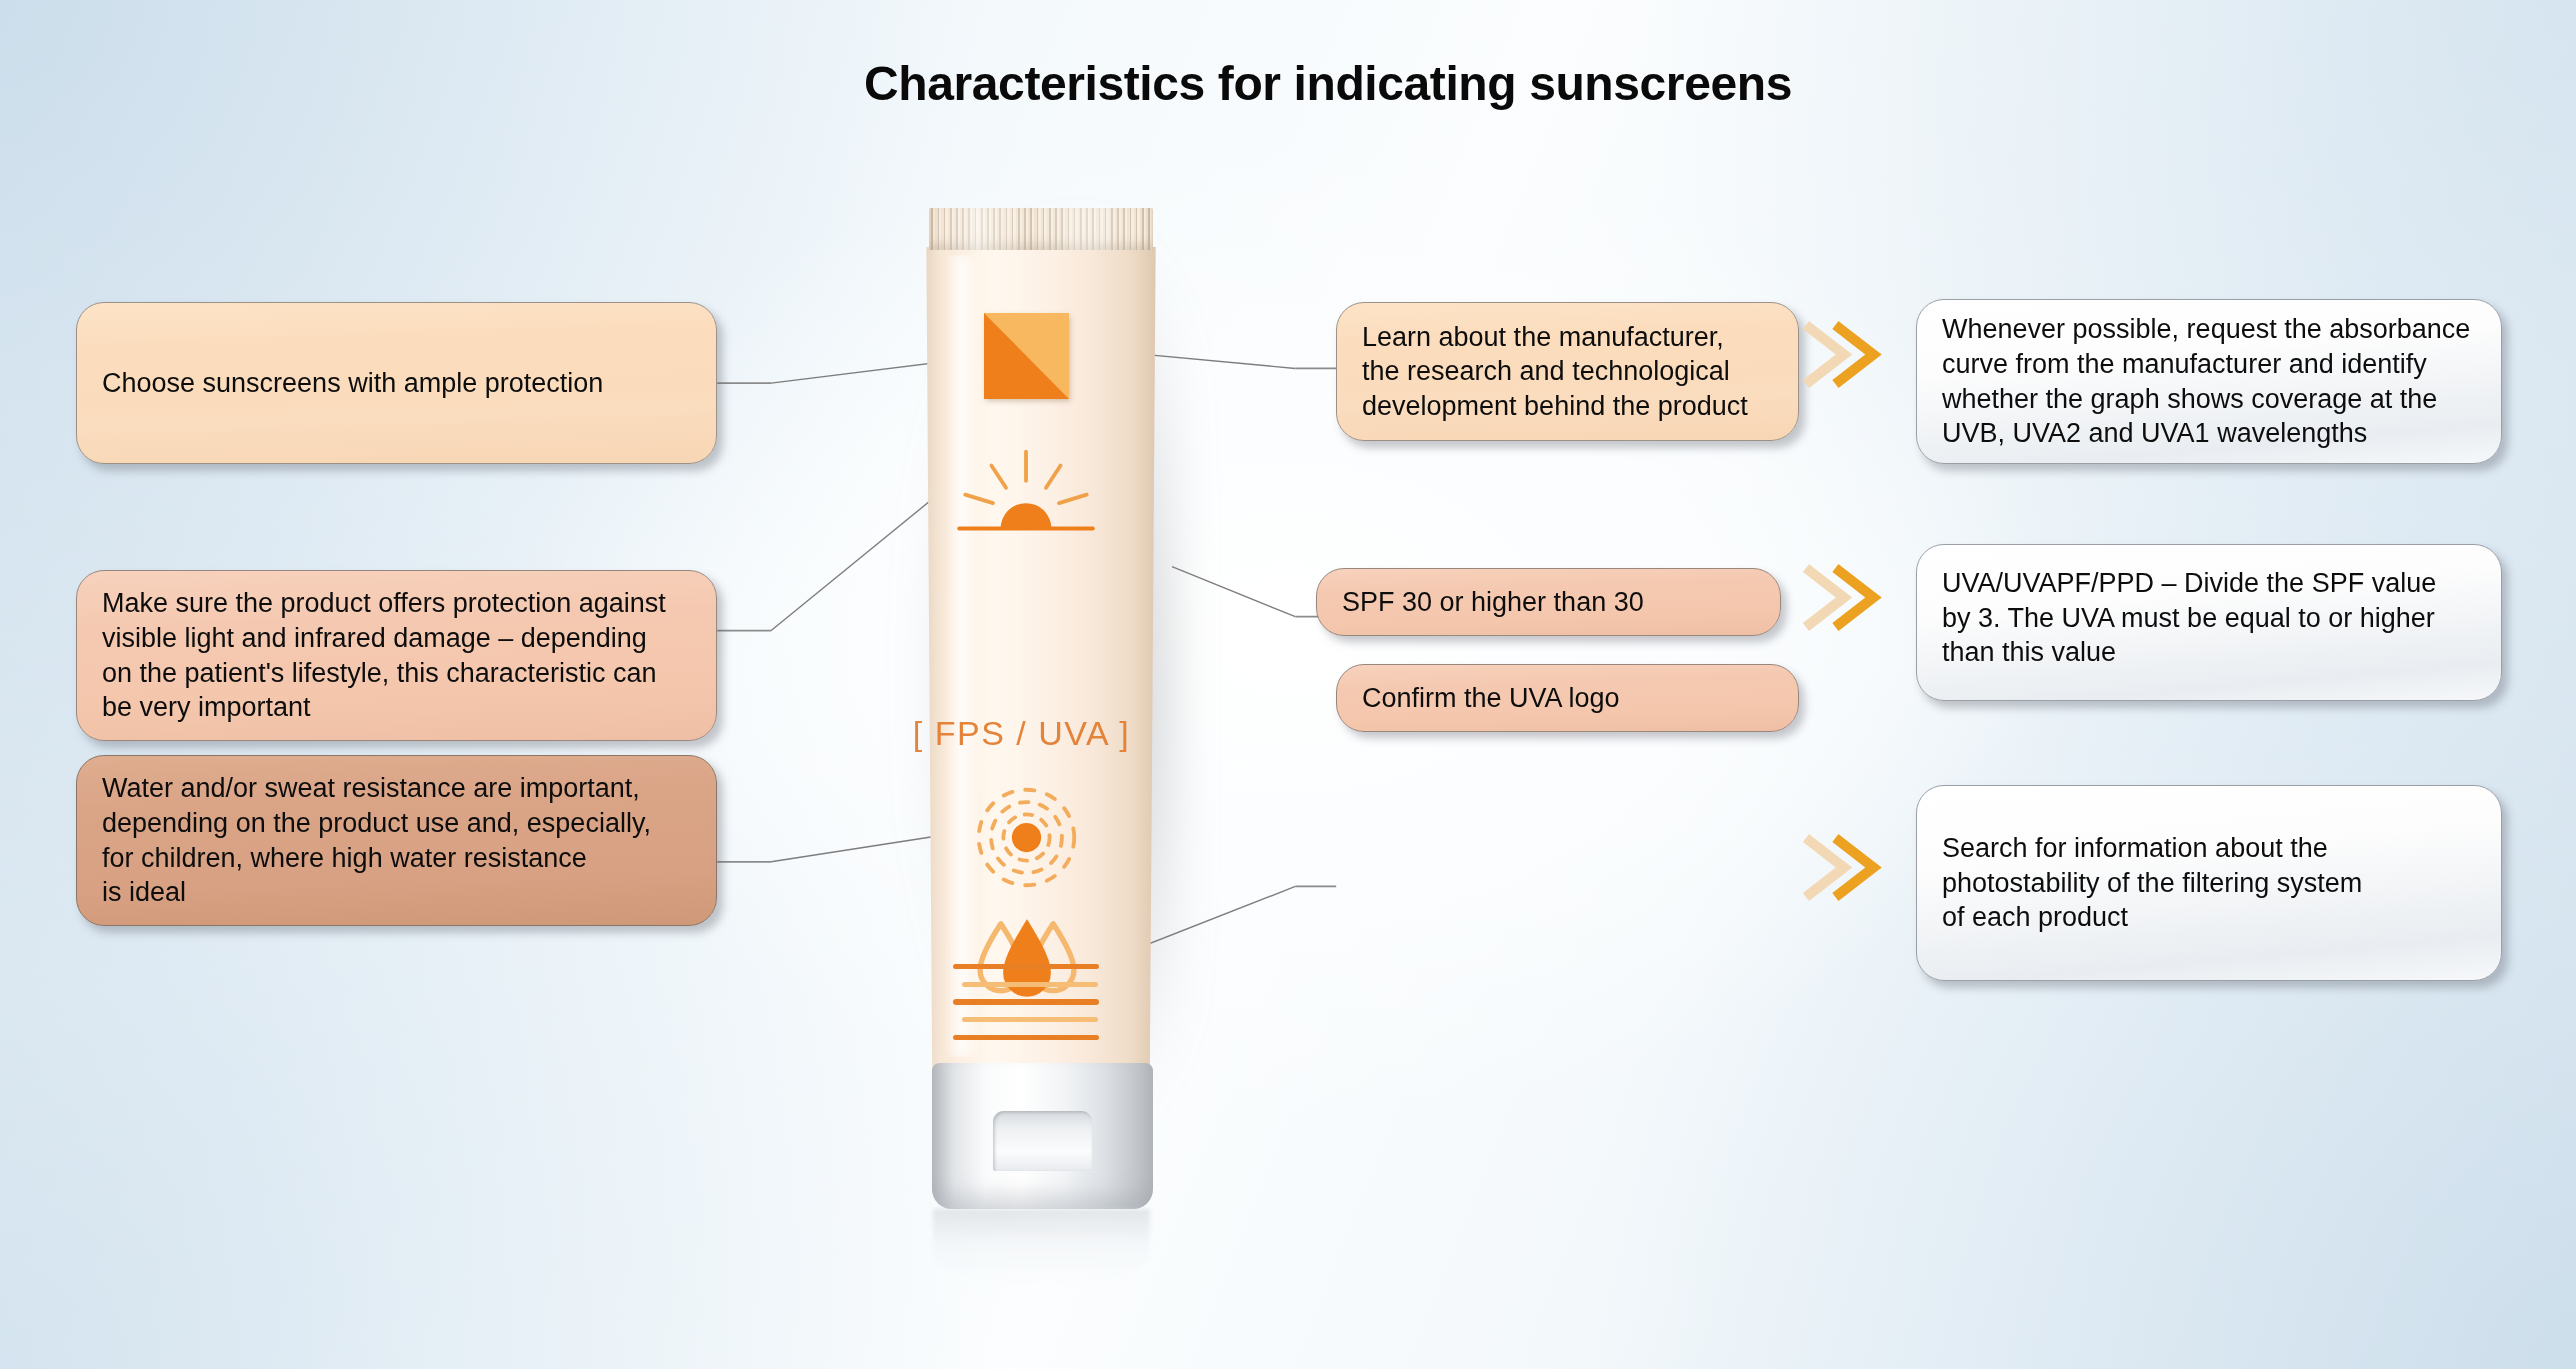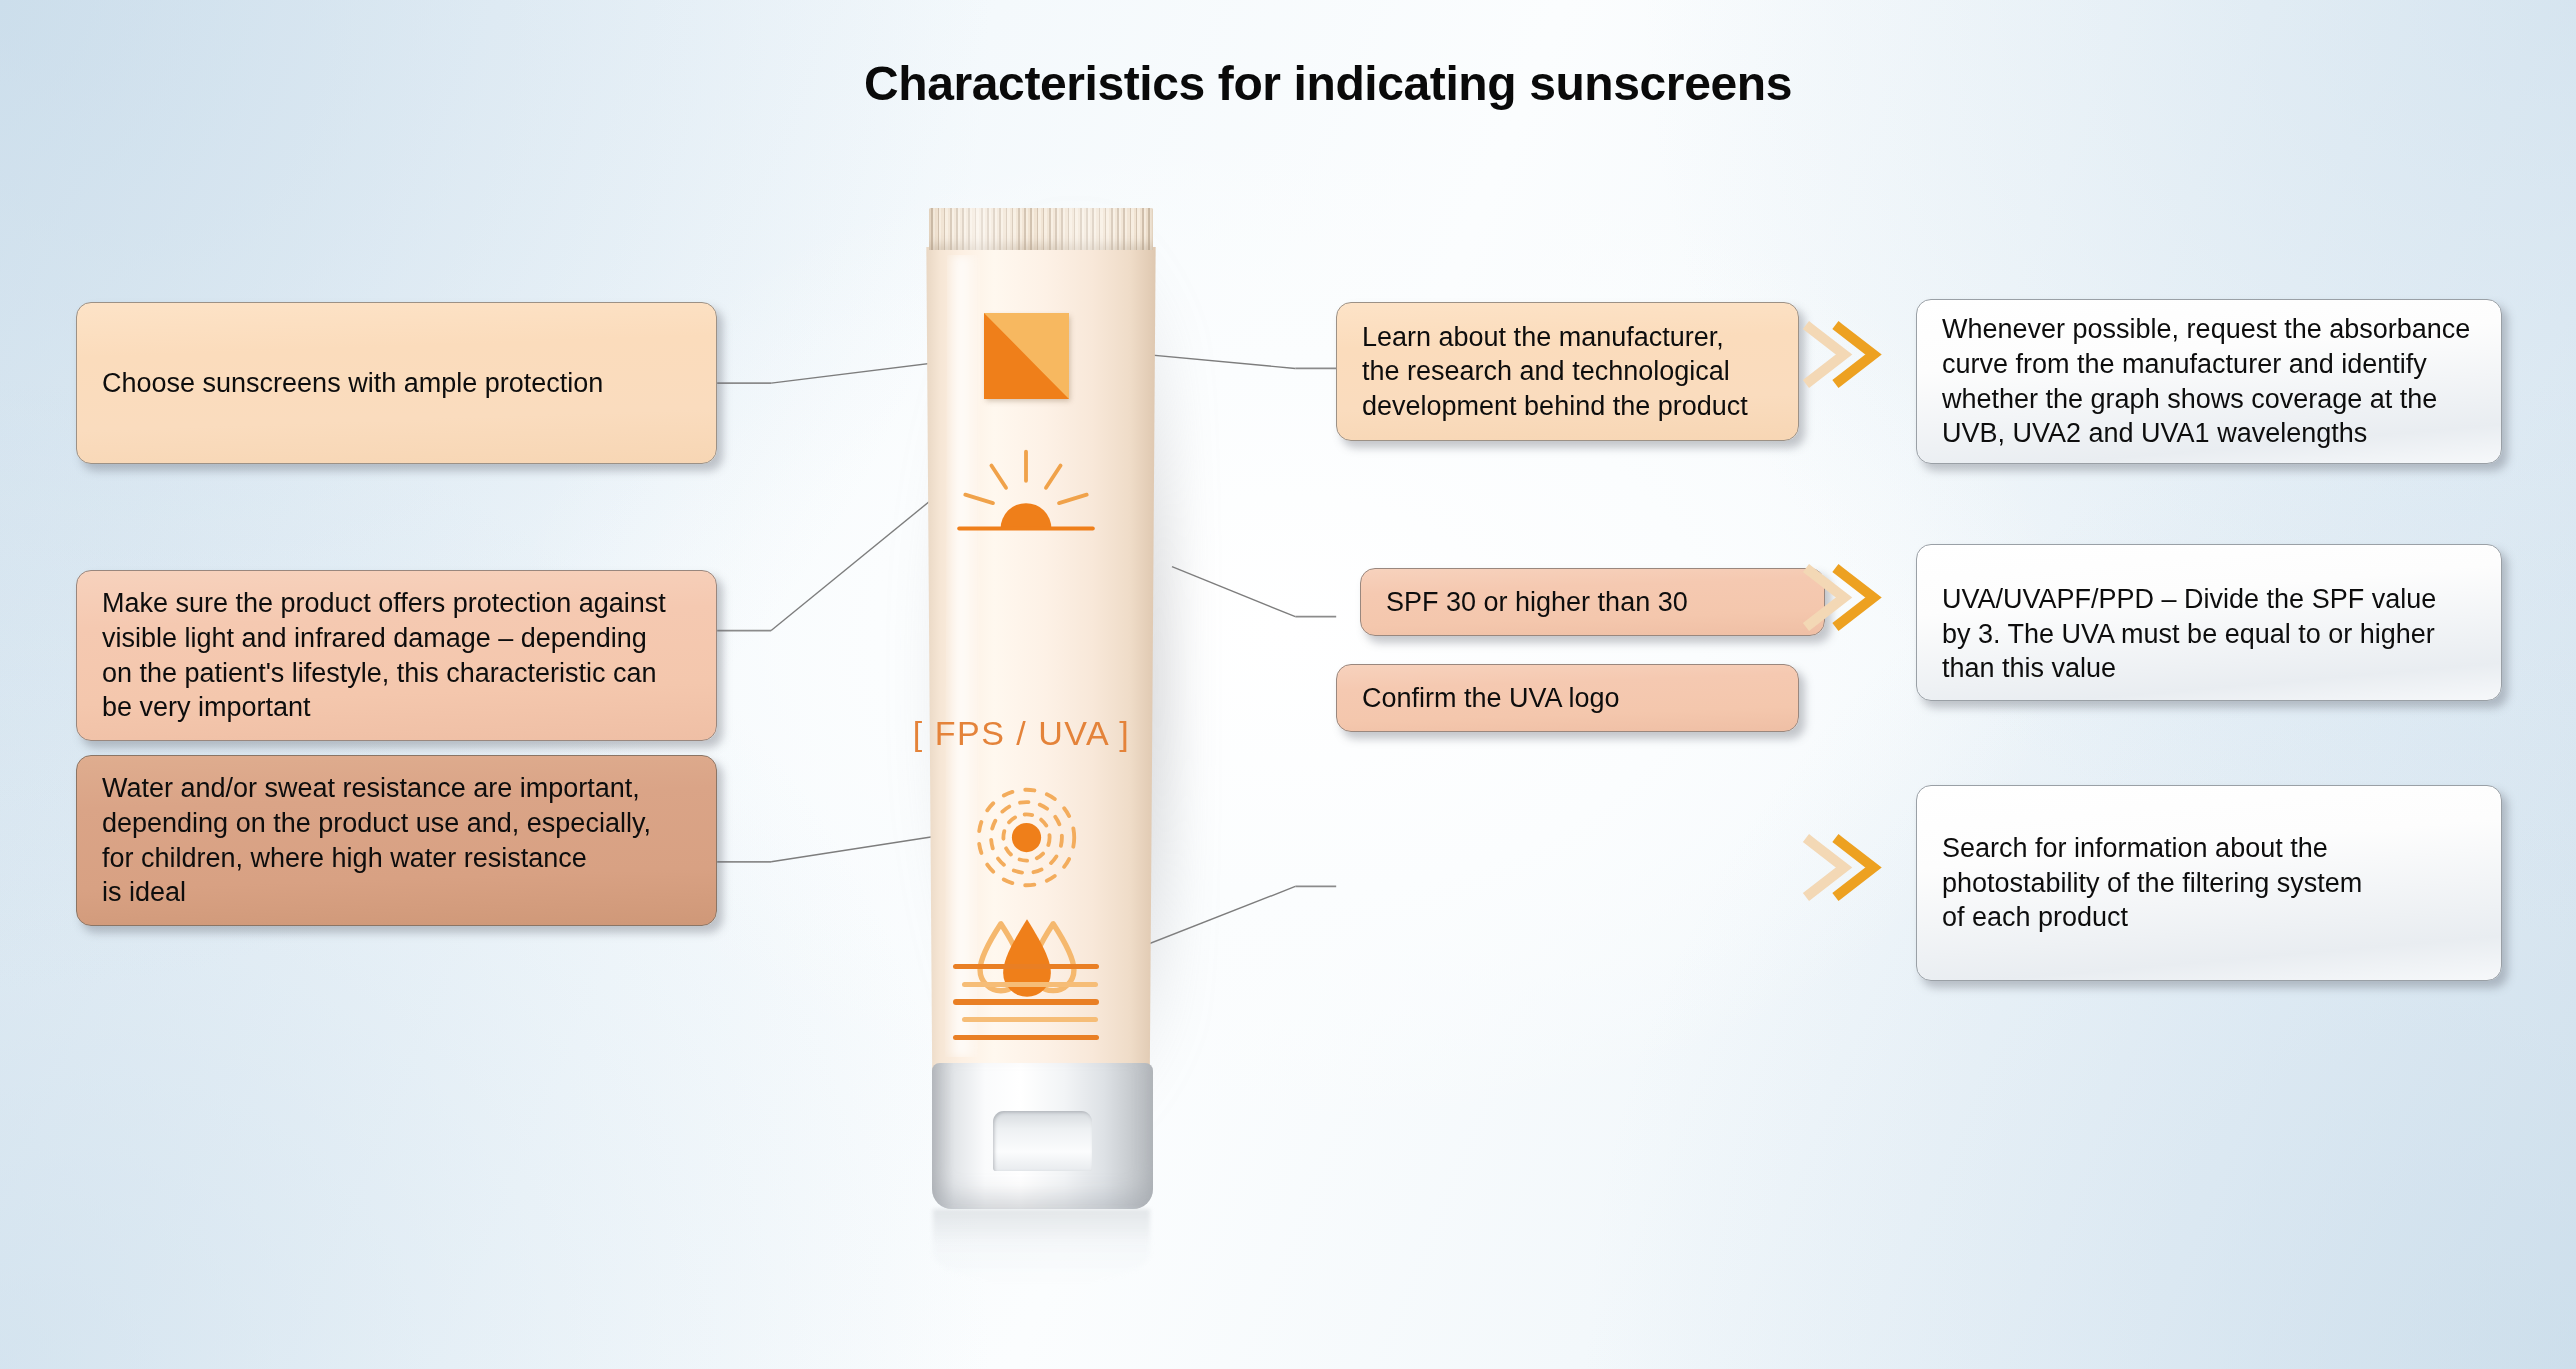--- a/index.html
+++ b/index.html
@@ -45,24 +45,24 @@
     color: #0a0a0a;
     letter-spacing: -0.4px;
     white-space: nowrap;
     padding-left: 40px;
   }
 
   
   .box {
     position: absolute;
     box-sizing: border-box;
-    border-radius: 15px;
+    border-radius: 28px;
     display: flex;
     align-items: center;
-    padding: 14px 25px;
+    padding: 30px 25px;
     font-size: 27px;
     line-height: 1.28;
     color: #0d0d0d;
     box-shadow: 5.4px 6.2px 8.5px rgba(90,95,105,.34);
     border: 1.5px solid #8d8d8d;
   }
   .box .txt { white-space: pre-line; width: 100%; }
 
   
   .tone-a {
@@ -316,21 +316,21 @@
 for children, where high water resistance
 is ideal</span>
   </div>
 
   <div class="box tone-a" style="left:1336px; top:302px; width:463px; height:139px;">
     <span class="txt">Learn about the manufacturer,
 the research and technological
 development behind the product</span>
   </div>
 
-  <div class="box tone-b" style="left:1360px; top:544px; width:465px; height:68px;">
+  <div class="box tone-b" style="left:1316px; top:544px; width:465px; height:68px;">
     <span class="txt">SPF 30 or higher than 30</span>
   </div>
 
   <div class="box tone-b" style="left:1336px; top:640px; width:463px; height:68px;">
     <span class="txt">Confirm the UVA logo</span>
   </div>
 
 
   <svg class="chev" style="left:1796px; top:308px;" viewBox="0 0 120 120">
     <polyline points="18,26 62,60 18,94" fill="none" stroke="#f3d8b5" stroke-width="13" stroke-linecap="square" stroke-linejoin="miter"></polyline>

